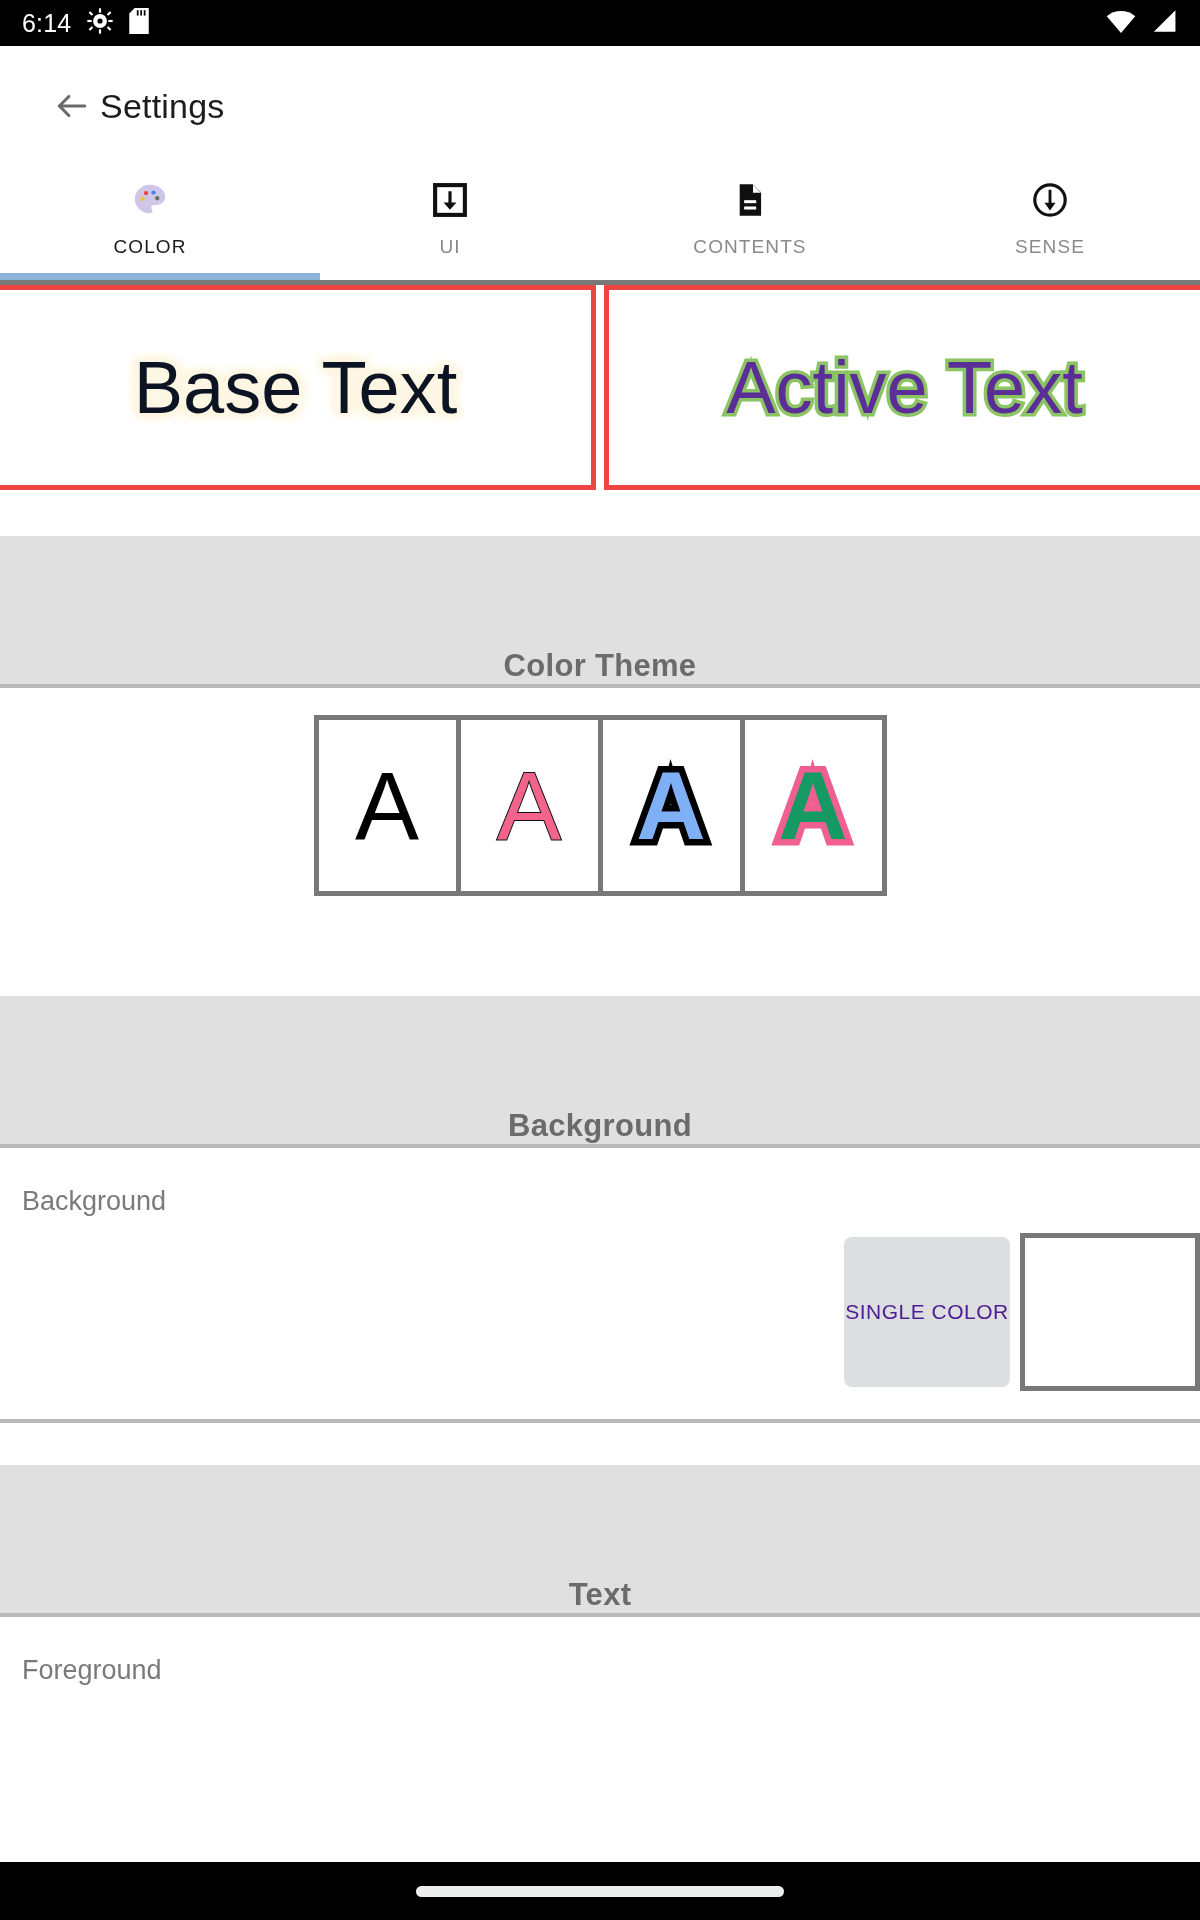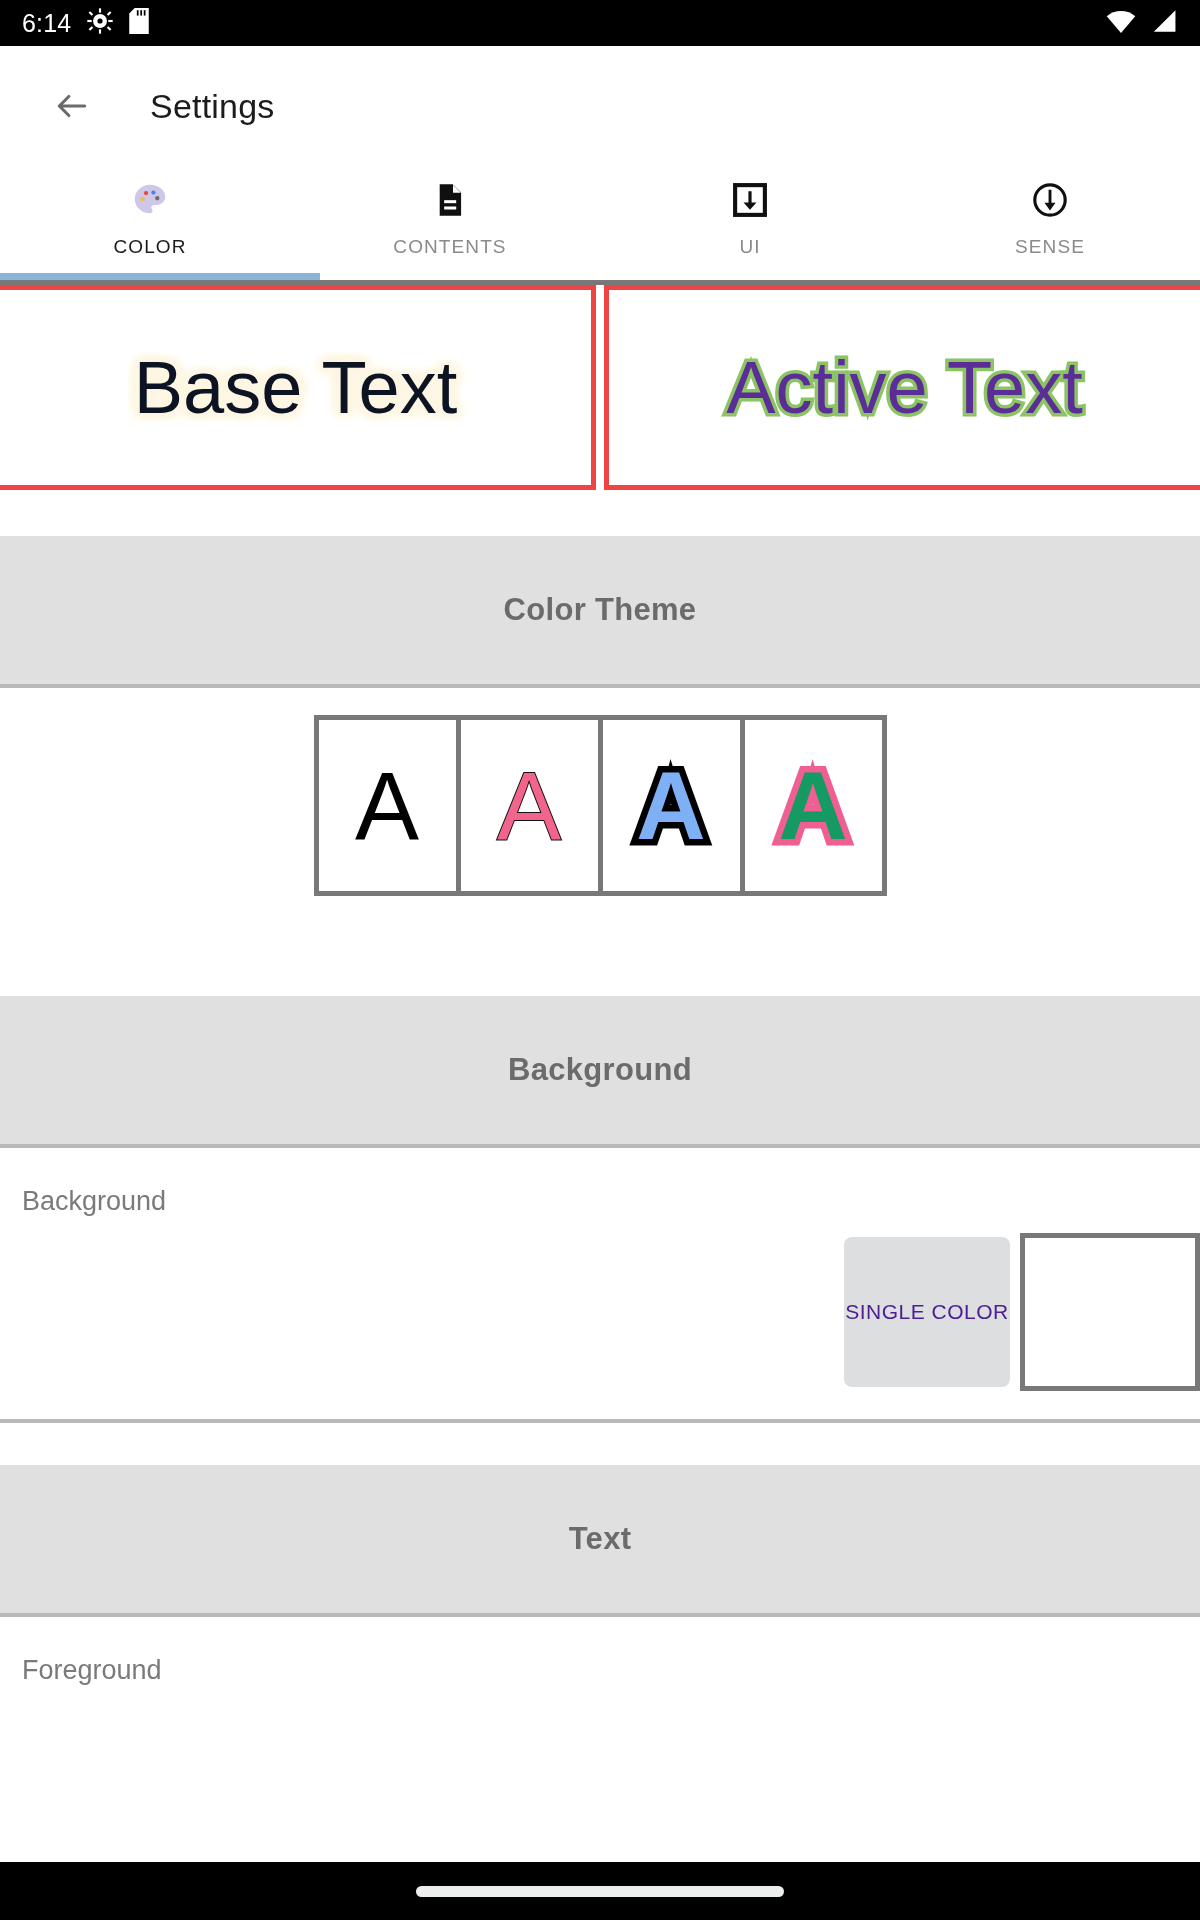--- a/index.html
+++ b/index.html
@@ -21,21 +21,21 @@
   .status-left-icons{ display:flex; align-items:center; gap:16px; margin-left:16px; }
   .status-right{ margin-left:auto; display:flex; align-items:center; gap:14px; }
   .ic{ display:block; }
 
   
   .app-bar{
     height:120px; background:#ffffff;
     display:flex; align-items:center; padding:0 44px;
   }
   .back-btn{ width:56px; height:56px; display:flex; align-items:center; justify-content:center; cursor:pointer; }
-  .app-title{ font-size:34px; color:#1c1c1c; margin-left:50px; font-weight:400; letter-spacing:.2px;text-align:right;}
+  .app-title{ font-size:34px; color:#1c1c1c; font-weight:400; letter-spacing:.2px;text-align:right;}
 
   
   .tabs{
     display:flex; background:#ffffff; height:114px; position:relative;
   }
   .tab{
     flex:1 1 0; display:flex; flex-direction:column;
     align-items:center; justify-content:flex-start; padding-top:12px;
     cursor:pointer;
   }
@@ -76,21 +76,21 @@
   .active-text{
     color:#5b2d97;
     -webkit-text-stroke:7px #8cc464;
     paint-order:stroke fill;
   }
 
   
   .section-header{
     background:#e0e0e0;
     height:152px;
-    display:flex; align-items:center; justify-content:center;
+    display:flex; align-items:flex-end; justify-content:center;
     border-bottom:4px solid #b9b9b9;
   }
   .section-header-title{
     font-size:31px; font-weight:700; color:#6b6b6b; letter-spacing:.3px;
   }
   .spacer-white{ background:#ffffff; }
 
   
   .theme-area{
     background:#ffffff; height:268px;
@@ -212,39 +212,39 @@
         <circle cx="14.2" cy="7.3" r="1.35" fill="#4285f4"></circle>
         <circle cx="16.6" cy="10.9" r="1.35" fill="#6b6b6b"></circle>
       </svg>
     </span>
     <span class="tab-label">COLOR</span>
   </div>
 
   <div class="tab">
     <span class="tab-icon">
       <svg width="38" height="38" viewBox="0 0 24 24">
+        <rect x="2.6" y="2.6" width="18.8" height="18.8" fill="none" stroke="#101010" stroke-width="2.6"></rect>
+        <path fill="#101010" d="M11 6.4h2v7.2h3.1L12 18.2 7.9 13.6H11z"></path>
+      </svg>
+    </span>
+    <span class="tab-label">UI</span>
+  </div>
+
+  <div class="tab">
+    <span class="tab-icon">
+      <svg width="38" height="38" viewBox="0 0 24 24">
         <path fill="#101010" d="M5.5 2h8.2L19 7.3V22H5.5z"></path>
         <path fill="#ffffff" d="M13.9 2.3v5.1h5z"></path>
         <g fill="#ffffff">
           <rect x="8.3" y="12.1" width="7.6" height="1.9"></rect>
           <rect x="8.3" y="16.1" width="7.6" height="1.9"></rect>
         </g>
       </svg>
     </span>
     <span class="tab-label">CONTENTS</span>
-  </div>
-
-  <div class="tab">
-    <span class="tab-icon">
-      <svg width="38" height="38" viewBox="0 0 24 24">
-        <rect x="2.6" y="2.6" width="18.8" height="18.8" fill="none" stroke="#101010" stroke-width="2.6"></rect>
-        <path fill="#101010" d="M11 6.4h2v7.2h3.1L12 18.2 7.9 13.6H11z"></path>
-      </svg>
-    </span>
-    <span class="tab-label">UI</span>
   </div>
 
   <div class="tab">
     <span class="tab-icon">
       <svg width="38" height="38" viewBox="0 0 24 24">
         <circle cx="12" cy="12" r="9.6" fill="none" stroke="#101010" stroke-width="2"></circle>
         <path fill="#101010" d="M11.1 5.6h1.8v8.1h2.6L12 18.6l-3.5-4.9h2.6z"></path>
       </svg>
     </span>
     <span class="tab-label">SENSE</span>

